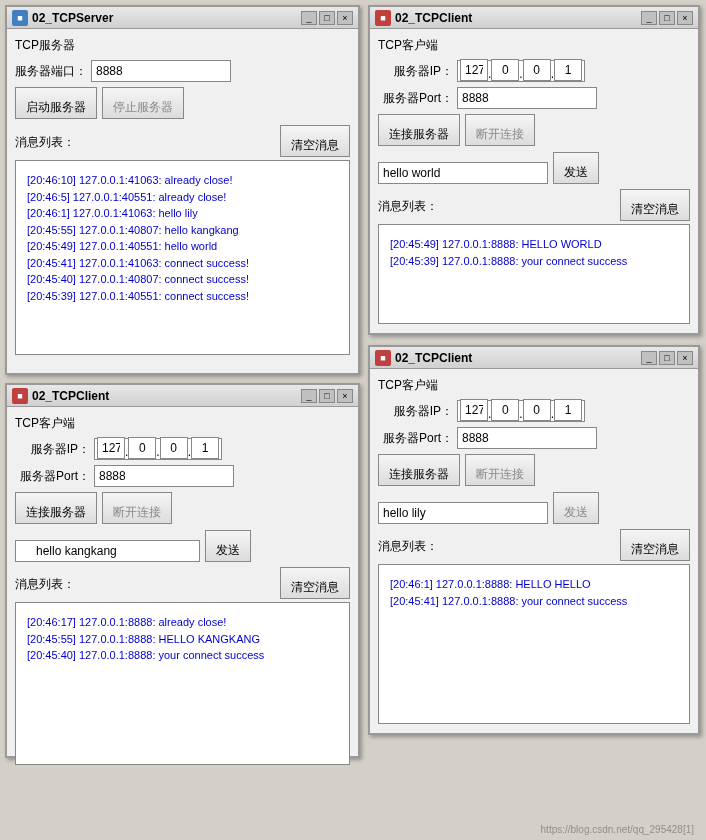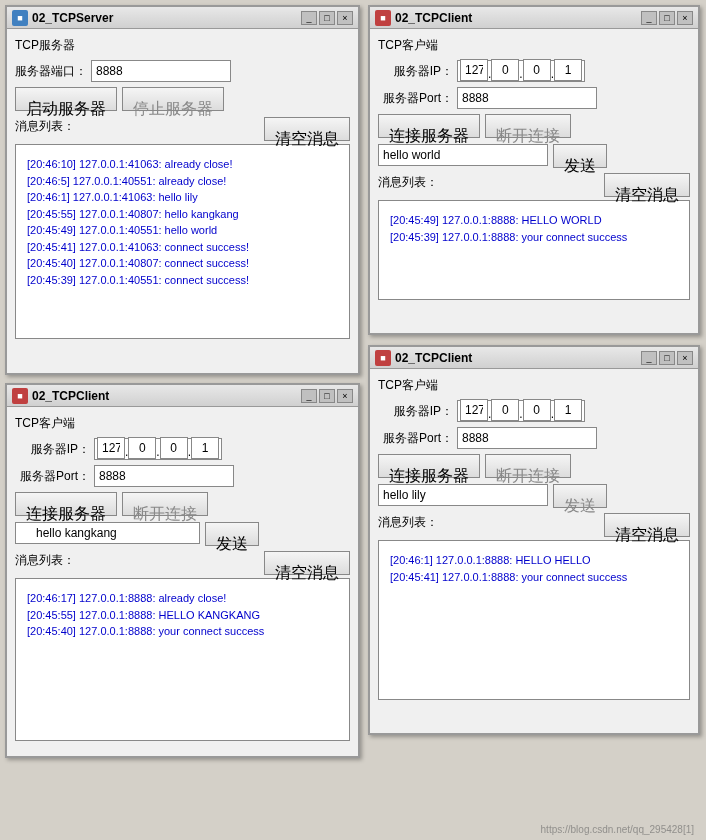--- a/index.html
+++ b/index.html
@@ -126,24 +126,24 @@
 
     .ip-dot {
       color: #000;
       font-size: 12px;
     }
 
     .btn {
       background: linear-gradient(to bottom, #f5f5f5, #dcdcdc);
       border: 1px solid #888;
       padding: 11px 10px;
-      font-size: 16px;
+      font-size: 12px;
       font-family: inherit;
       cursor: pointer;
-      height: 24px;
+      height: 32px;
       color: #000;
     }
 
     .btn-disabled {
       color: #888;
       cursor: default;
     }
 
     .btn-row {
       display: flex;
@@ -166,21 +166,21 @@
       font-size: 11px;
       line-height: 1.5;
     }
 
     .msg-line {
       color: #0000cc;
     }
 
     .send-row {
       display: flex;
-      align-items: flex-start;
+      align-items: flex-end;
       gap: 5px;
       margin-bottom: 5px;
     }
 
     .watermark {
       position: absolute;
       bottom: 5px;
       right: 12px;
       font-size: 10px;
       color: rgba(100,100,100,0.6);

